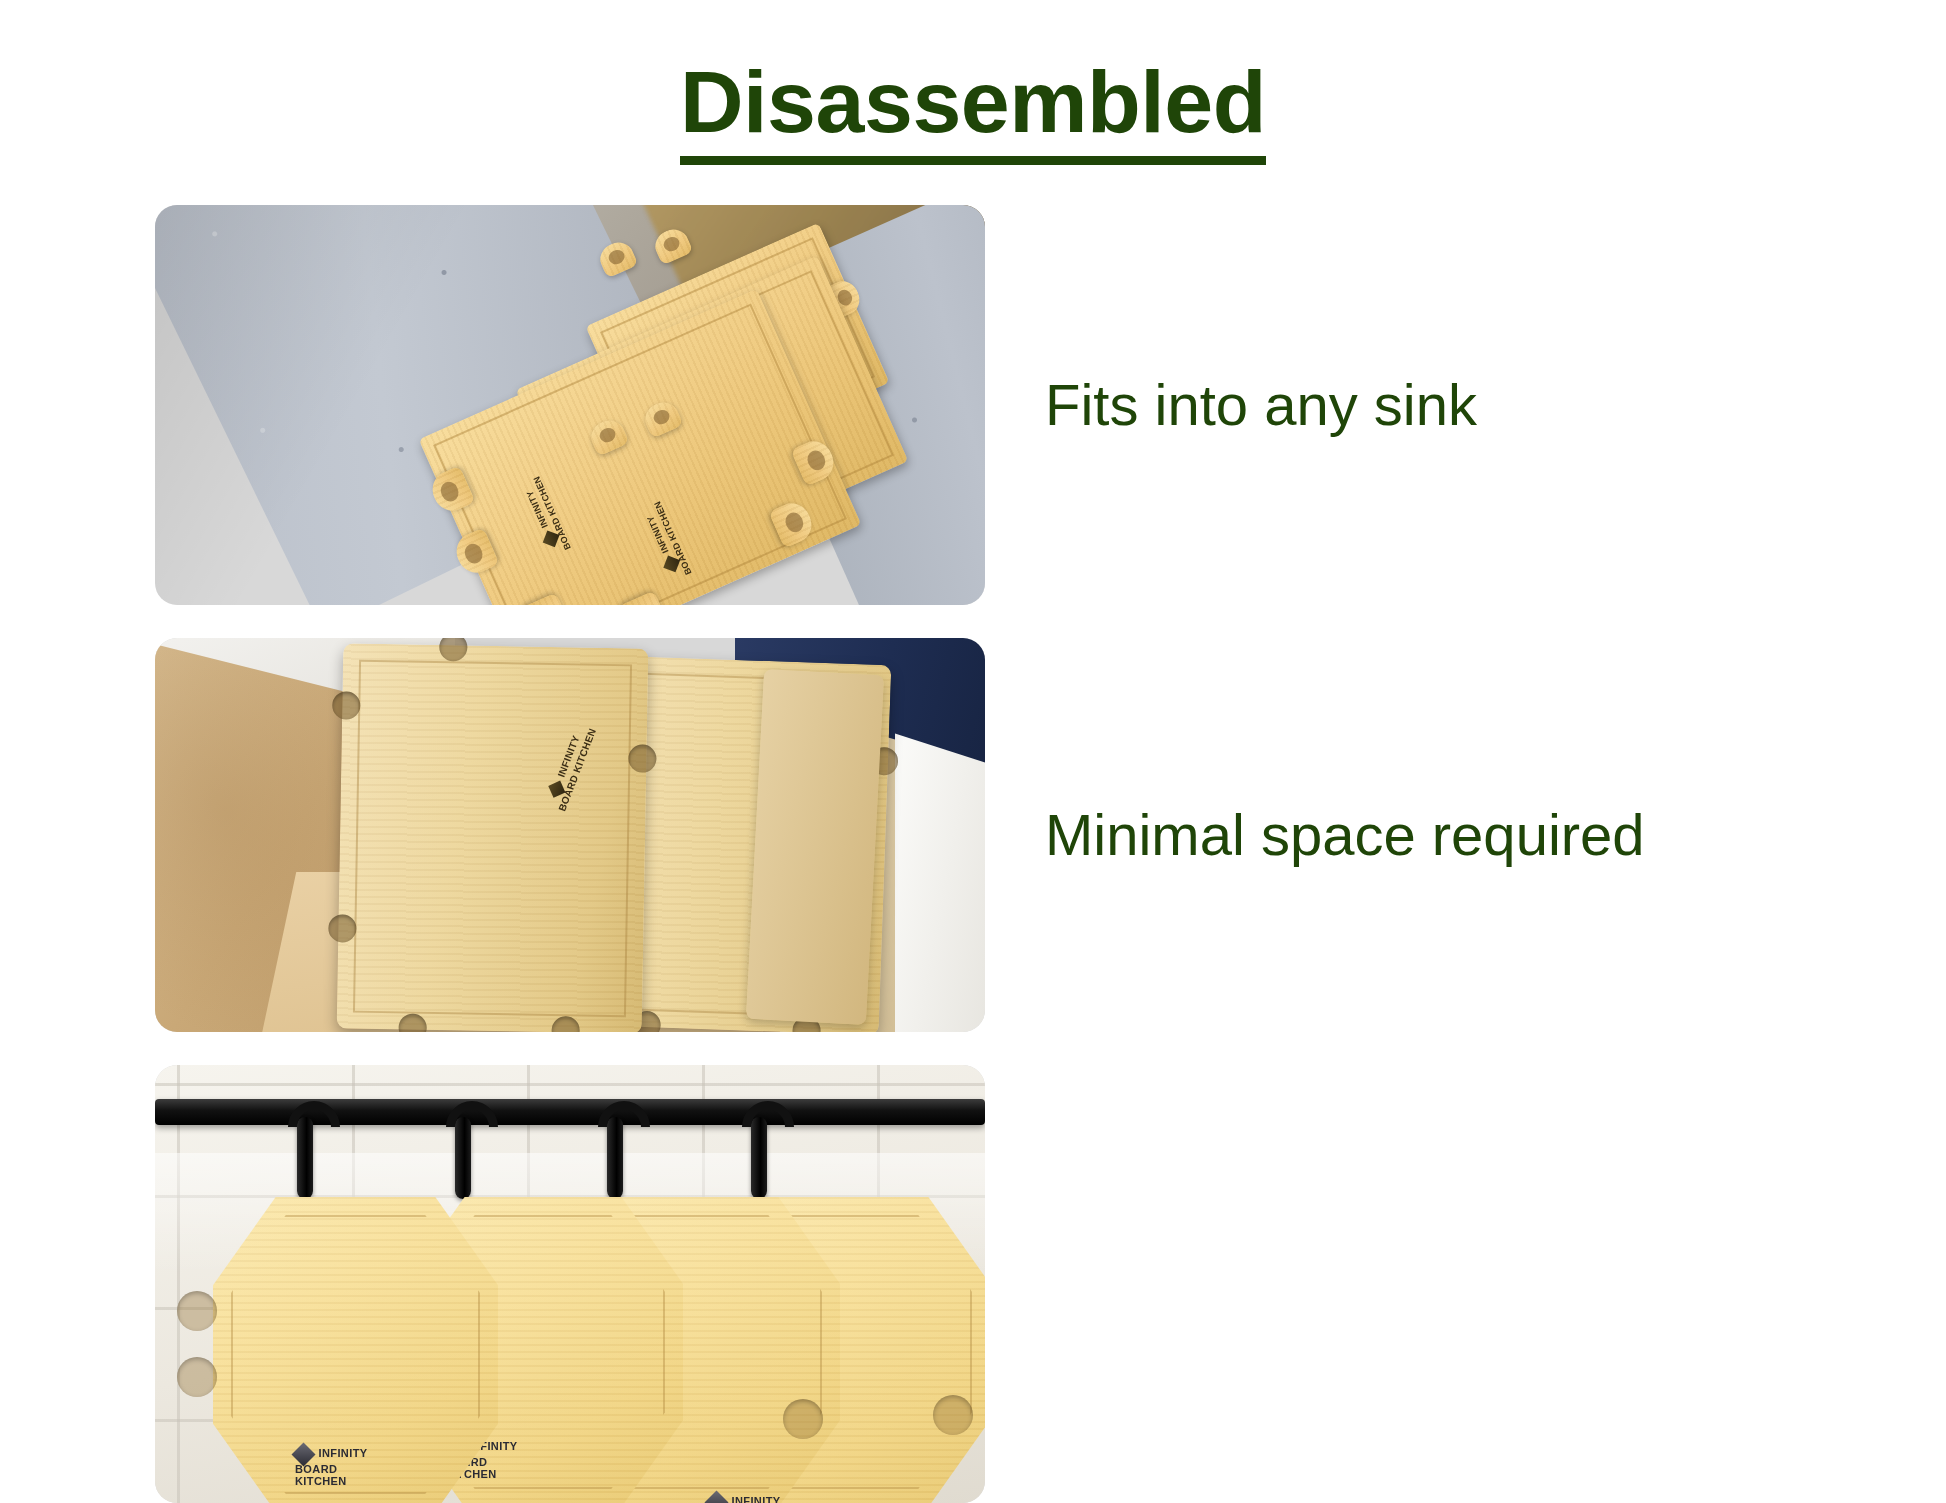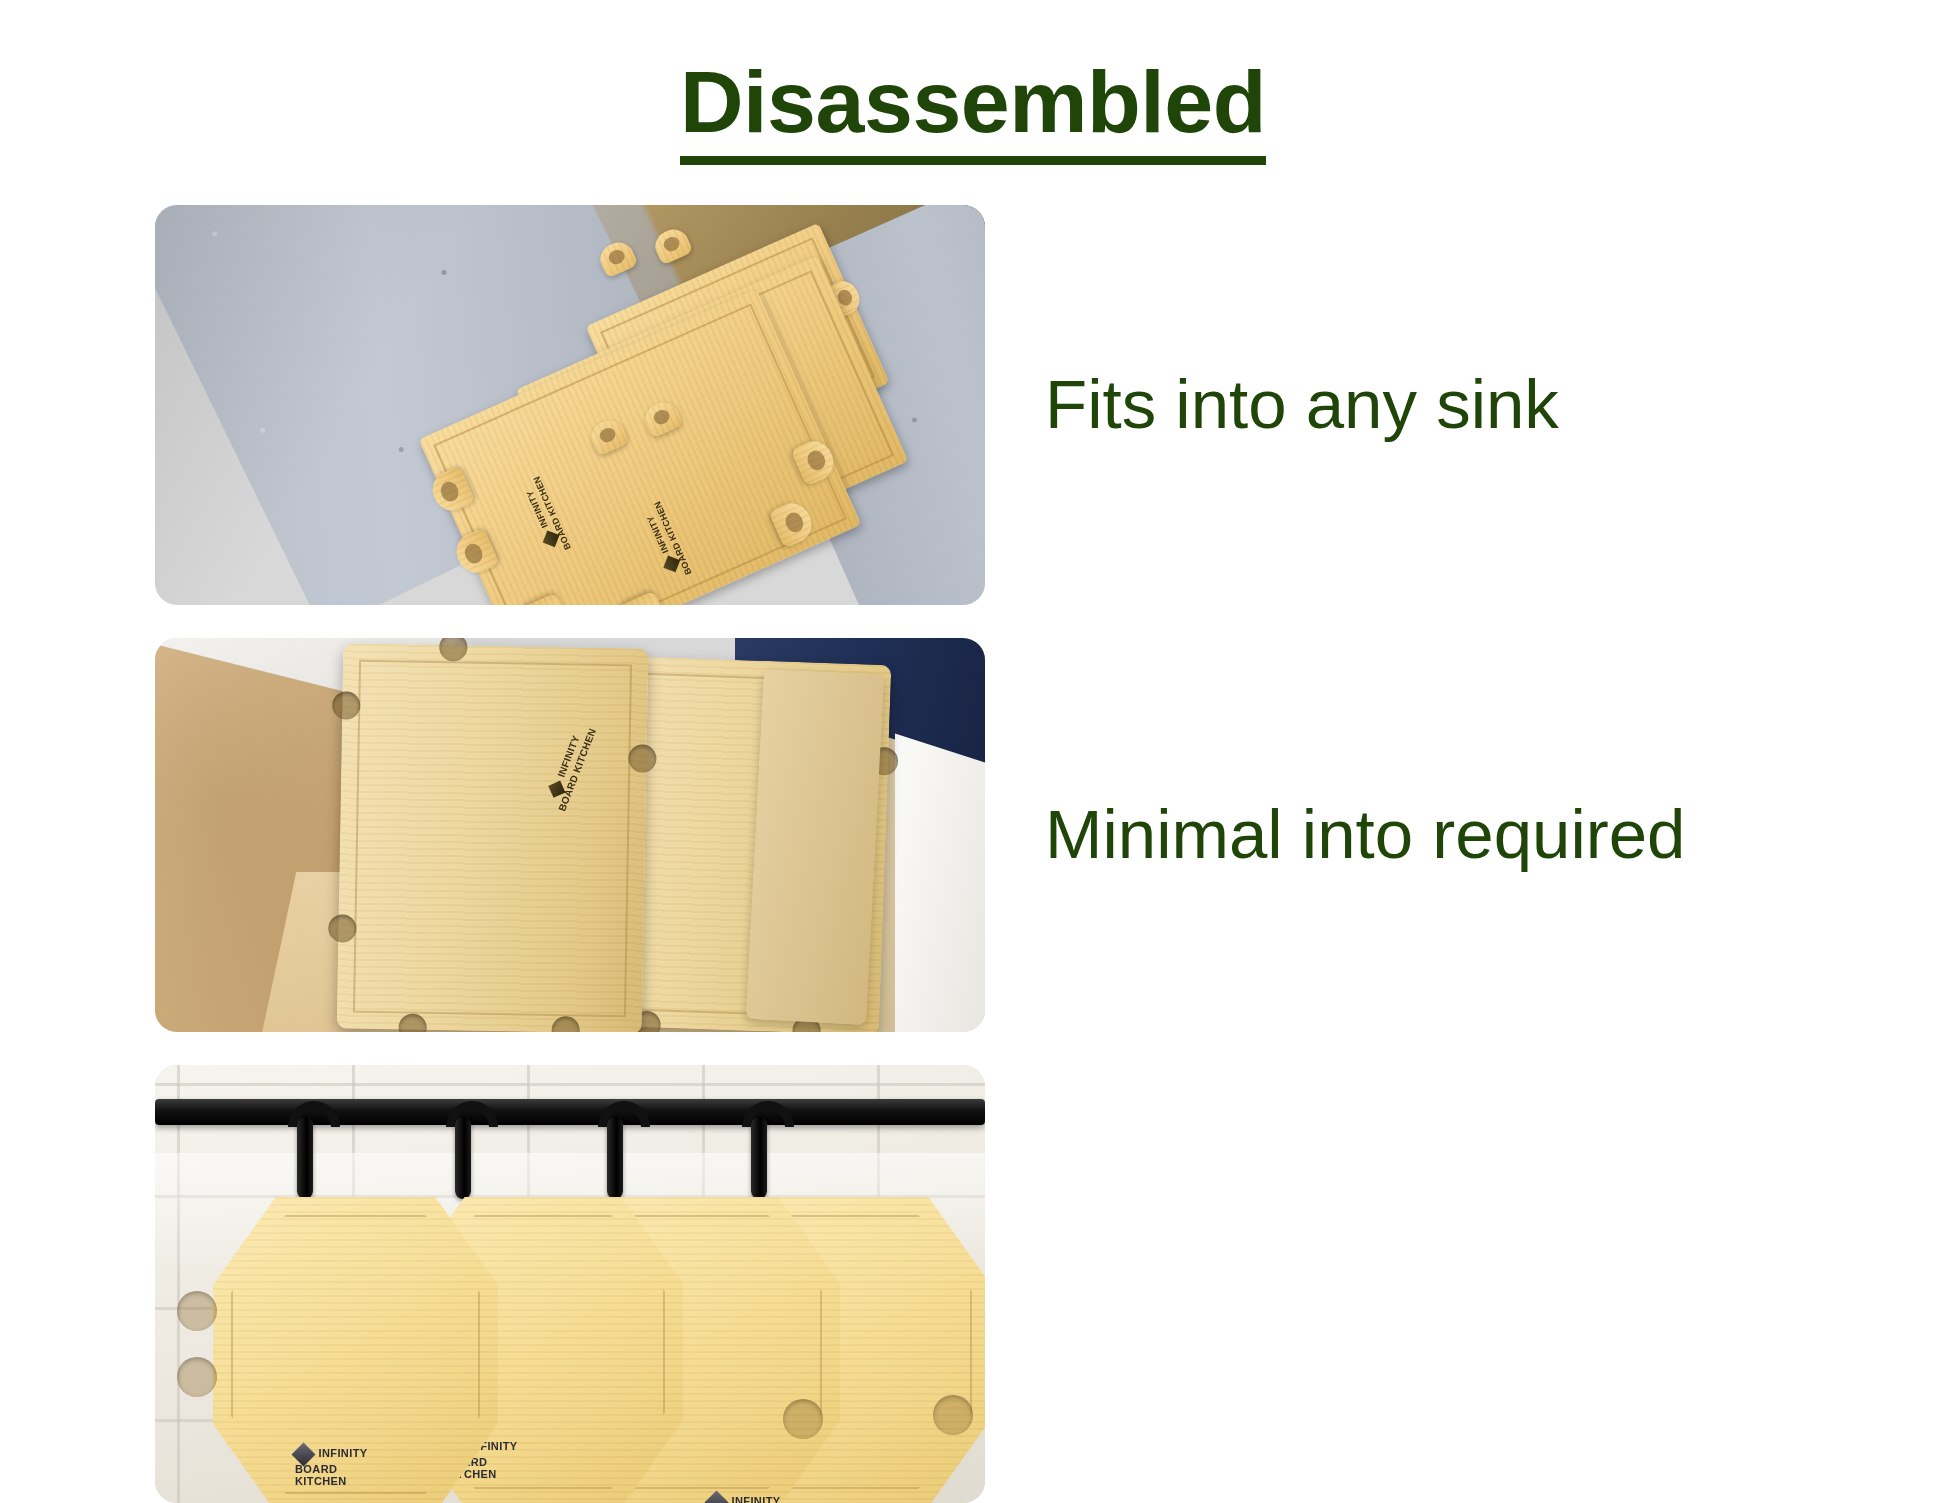--- a/index.html
+++ b/index.html
@@ -60,21 +60,21 @@
     inset: 0;
   }
 
   .caption {
     position: absolute;
     left: 1045px;
     top: 0;
     height: 100%;
     display: flex;
     align-items: center;
-    font-size: 69px;
+    font-size: 58px;
     font-weight: normal;
     color: #1f4508;
     white-space: nowrap;
     line-height: 1.1;
   }
 
   
   .sink-counter-left {
     position: absolute;
     left: -60px; top: -40px;
@@ -457,21 +457,21 @@
         <div class="notch" style="right:62px; bottom:-12px;"></div>
         <div class="notch" style="left:96px; top:-12px;"></div>
       </div>
 
       <div style="position:absolute; left:600px; top:34px; width:120px; height:350px;
                   background:linear-gradient(100deg,#e6d1a4,#d2b77f); border-radius:8px;
                   transform:rotate(3deg); box-shadow:0 4px 10px rgba(0,0,0,0.22);"></div>
     </div>
   </div>
 
-  <div class="caption">Minimal into required</div>
+  <div class="caption">Minimal space required</div>
 </div>
 
 <div class="feature-row" id="row-2">
 
   <div class="photo-card">
     <div class="photo-inner">
 
       <div class="tile-wall"></div>
       <div class="tile-sheen"></div>
       <div class="hang-rail"></div>

